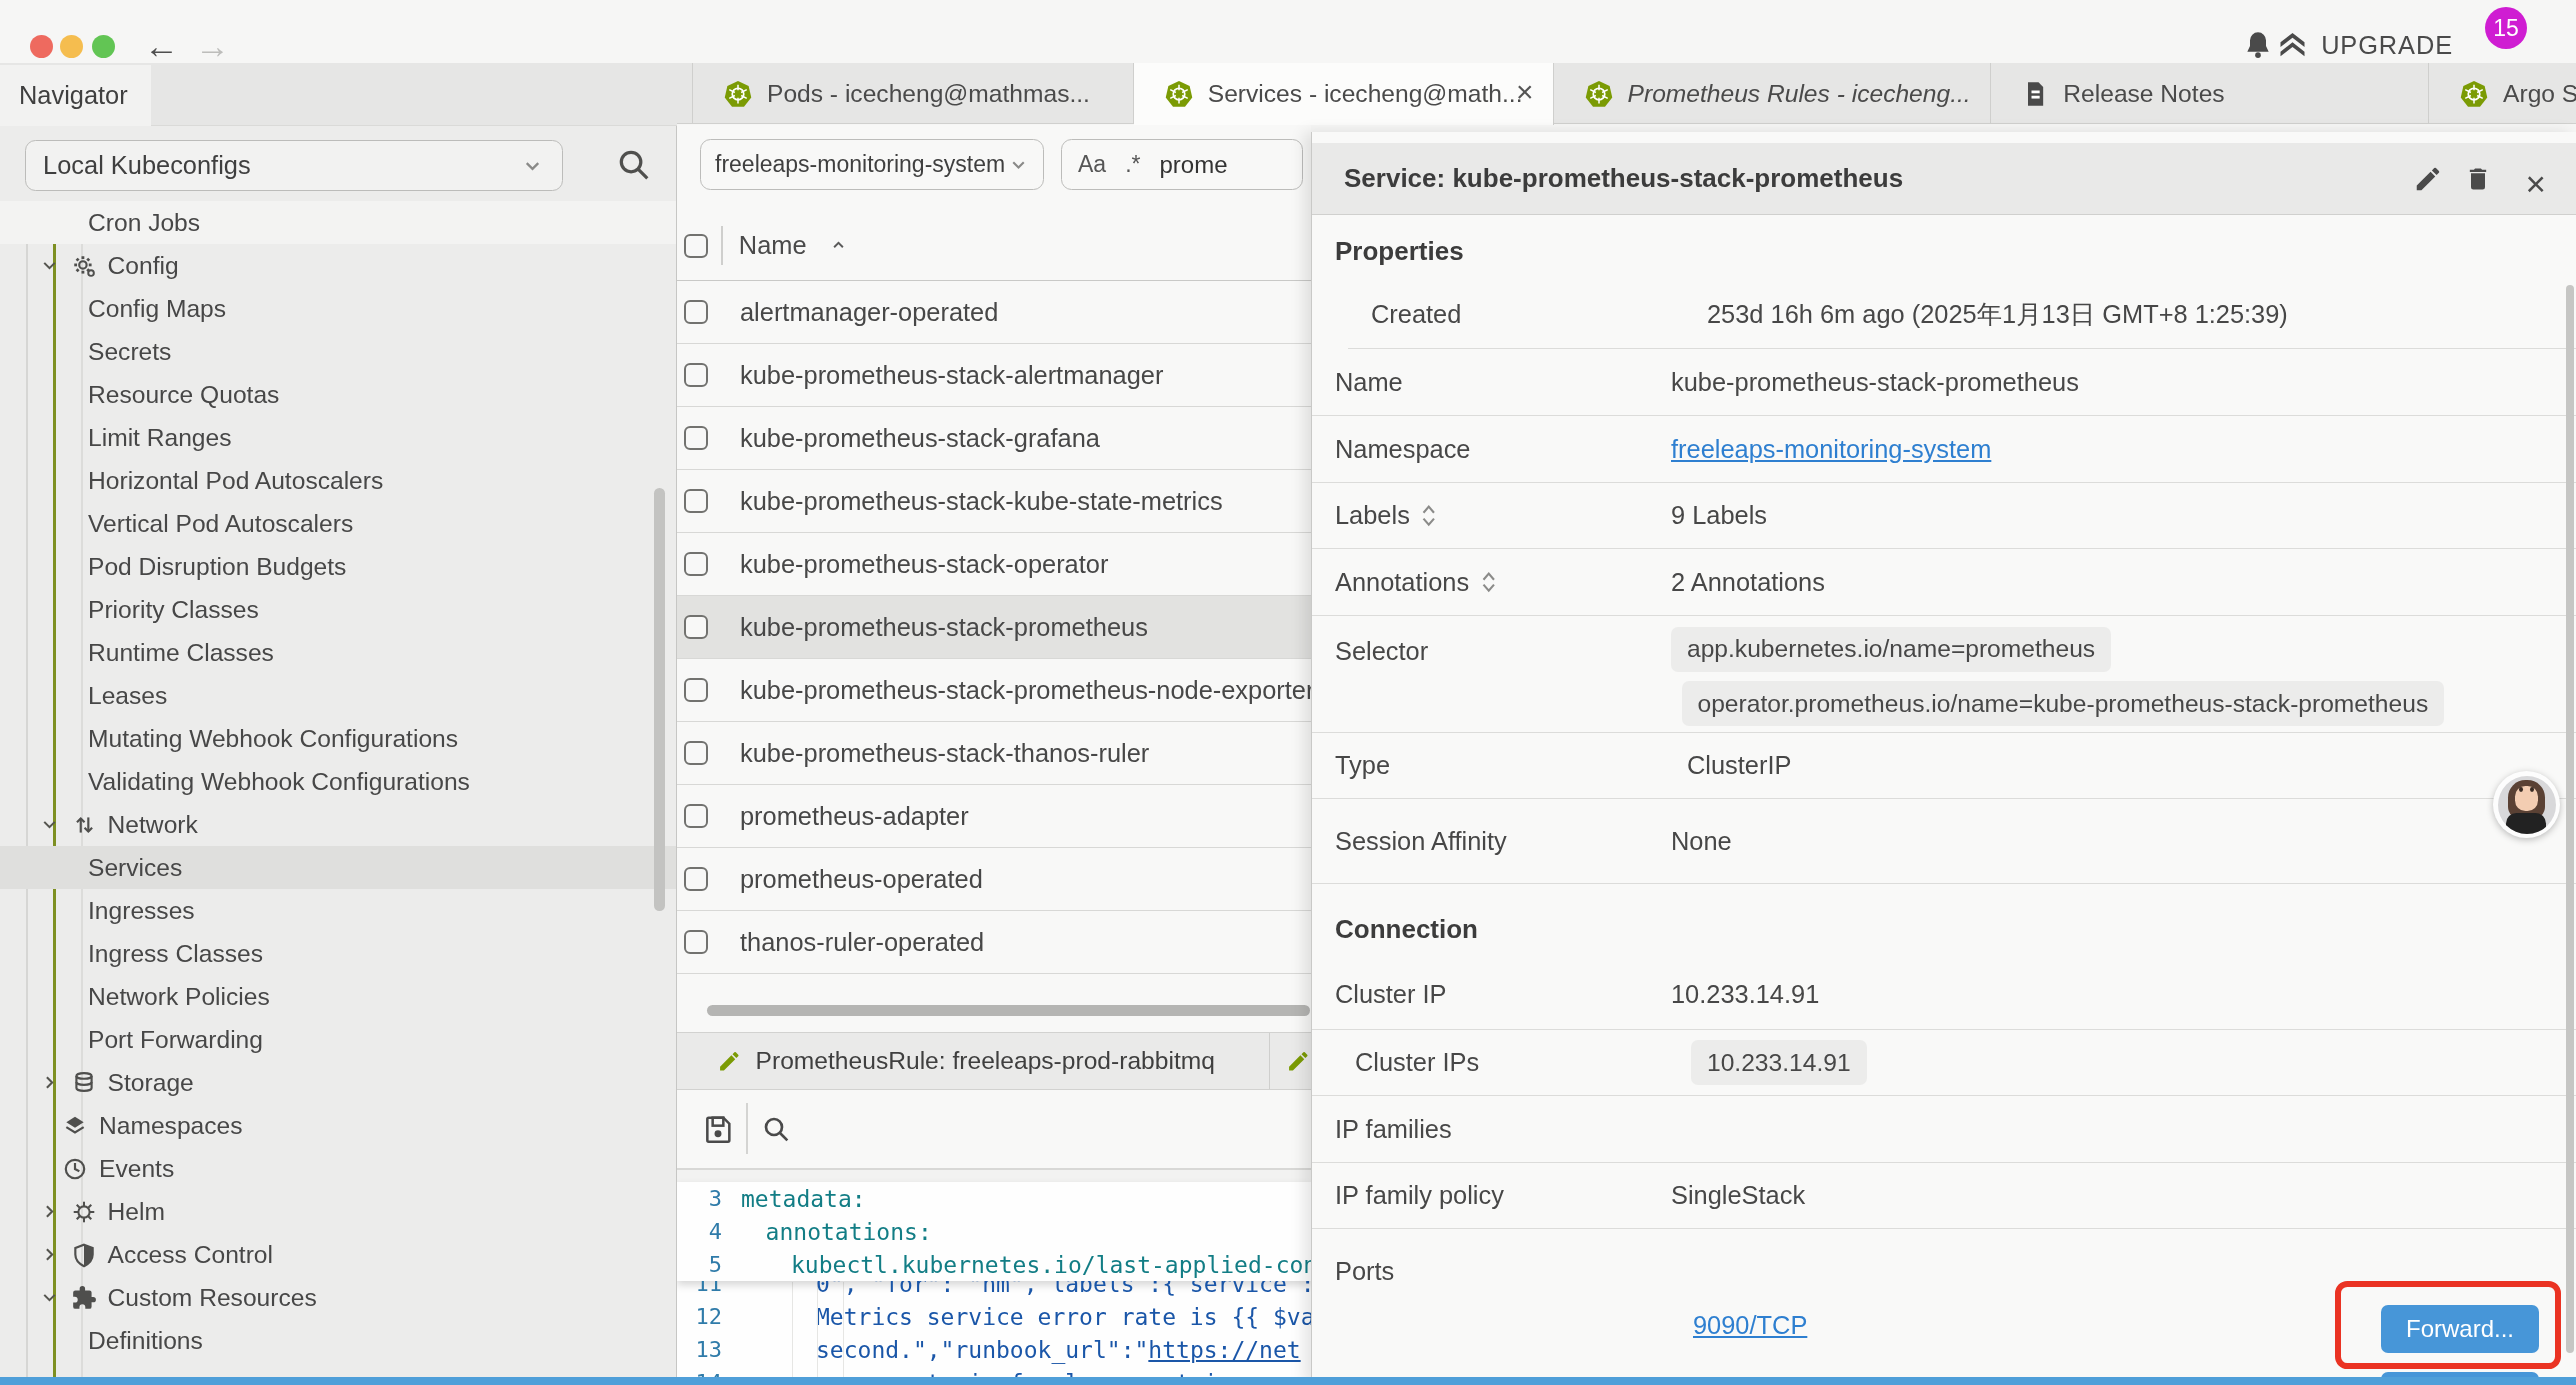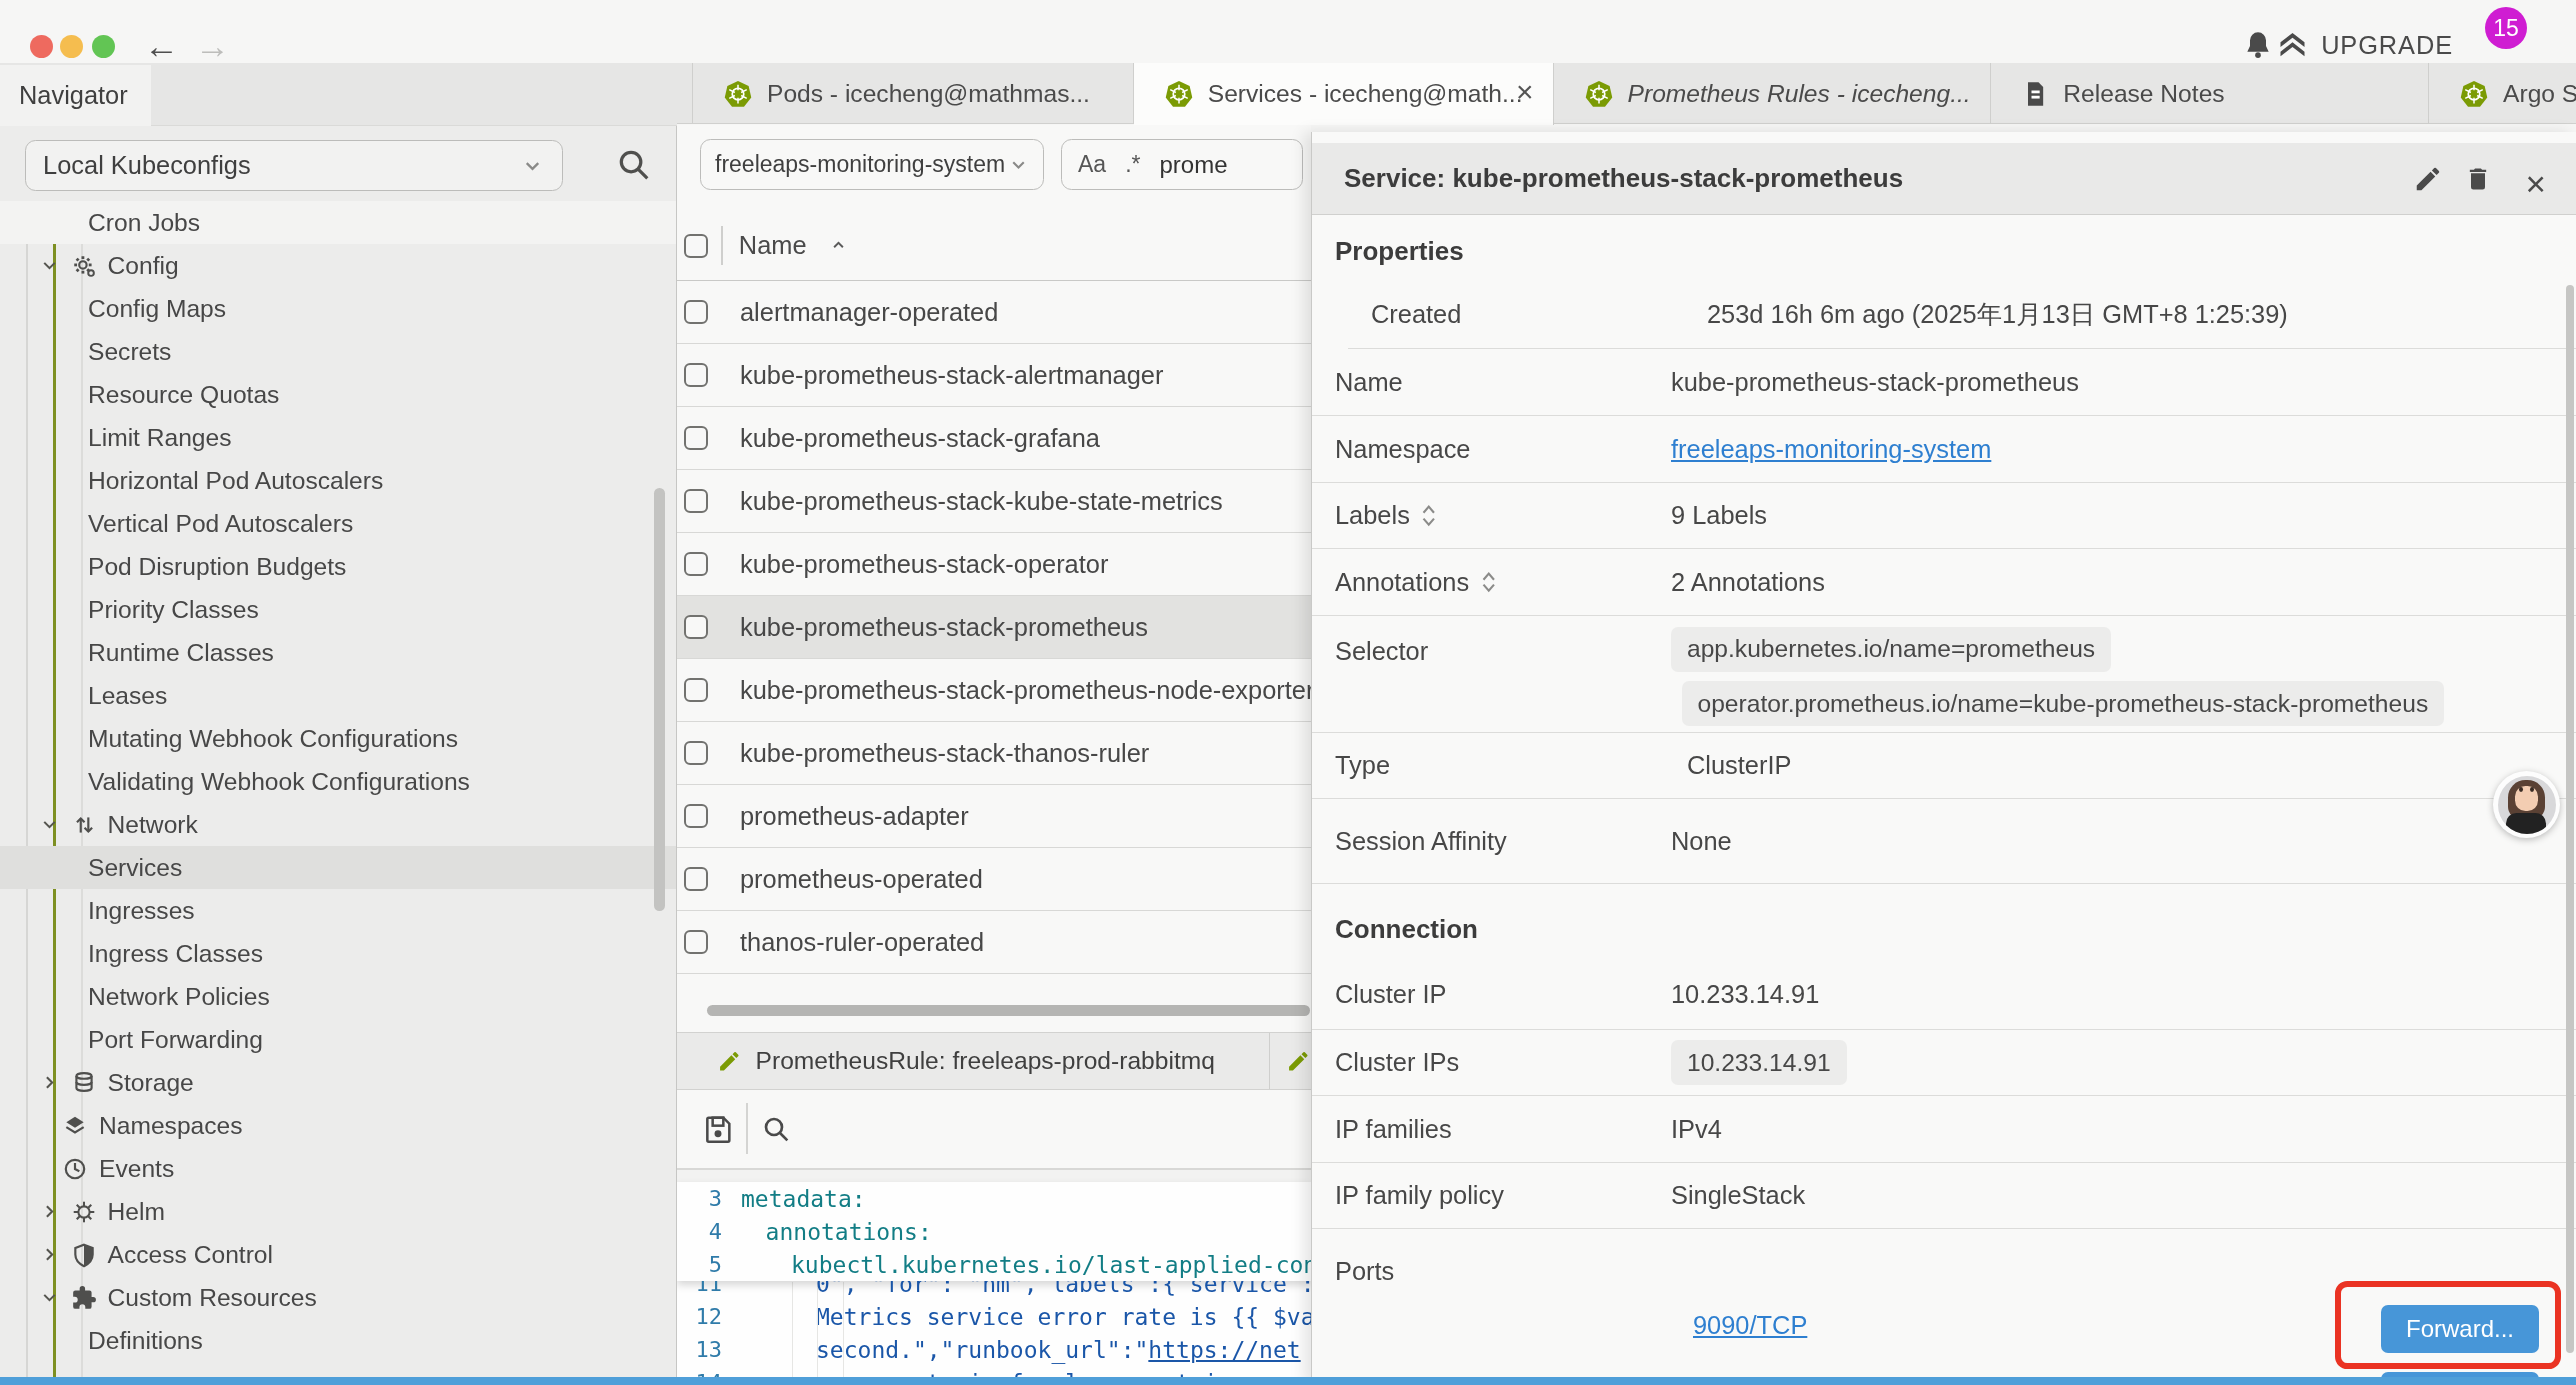--- a/index.html
+++ b/index.html
@@ -673,27 +673,26 @@
       <span class="rl">Session Affinity</span>
       <span class="rv">None</span>
     </div>
 
     <div class="sec-head" id="sec-connection">Connection</div>
 
     <div class="drow" style="height:71px;">
       <span class="rl">Cluster IP</span>
       <span class="rv">10.233.14.91</span>
     </div>
-    <div class="drow" style="height:66px;">
+    <div class="drow" style="height:66px;padding-left:20px;">
       <span class="rl">Cluster IPs</span>
       <span class="rv"><span class="chip">10.233.14.91</span></span>
     </div>
     <div class="drow" style="height:67px;">
       <span class="rl">IP families</span>
-      <span class="rv">IPv4</span>
     </div>
     <div class="drow" style="height:66px;">
       <span class="rl">IP family policy</span>
       <span class="rv">SingleStack</span>
     </div>
     <div class="drow" style="height:160px; border-bottom:none; align-items:flex-start;">
       <span class="rl" style="padding-top:28px;">Ports</span>
     </div>
 
     <span class="portlink" style="left:381px; top:1107px;">9090/TCP</span>

